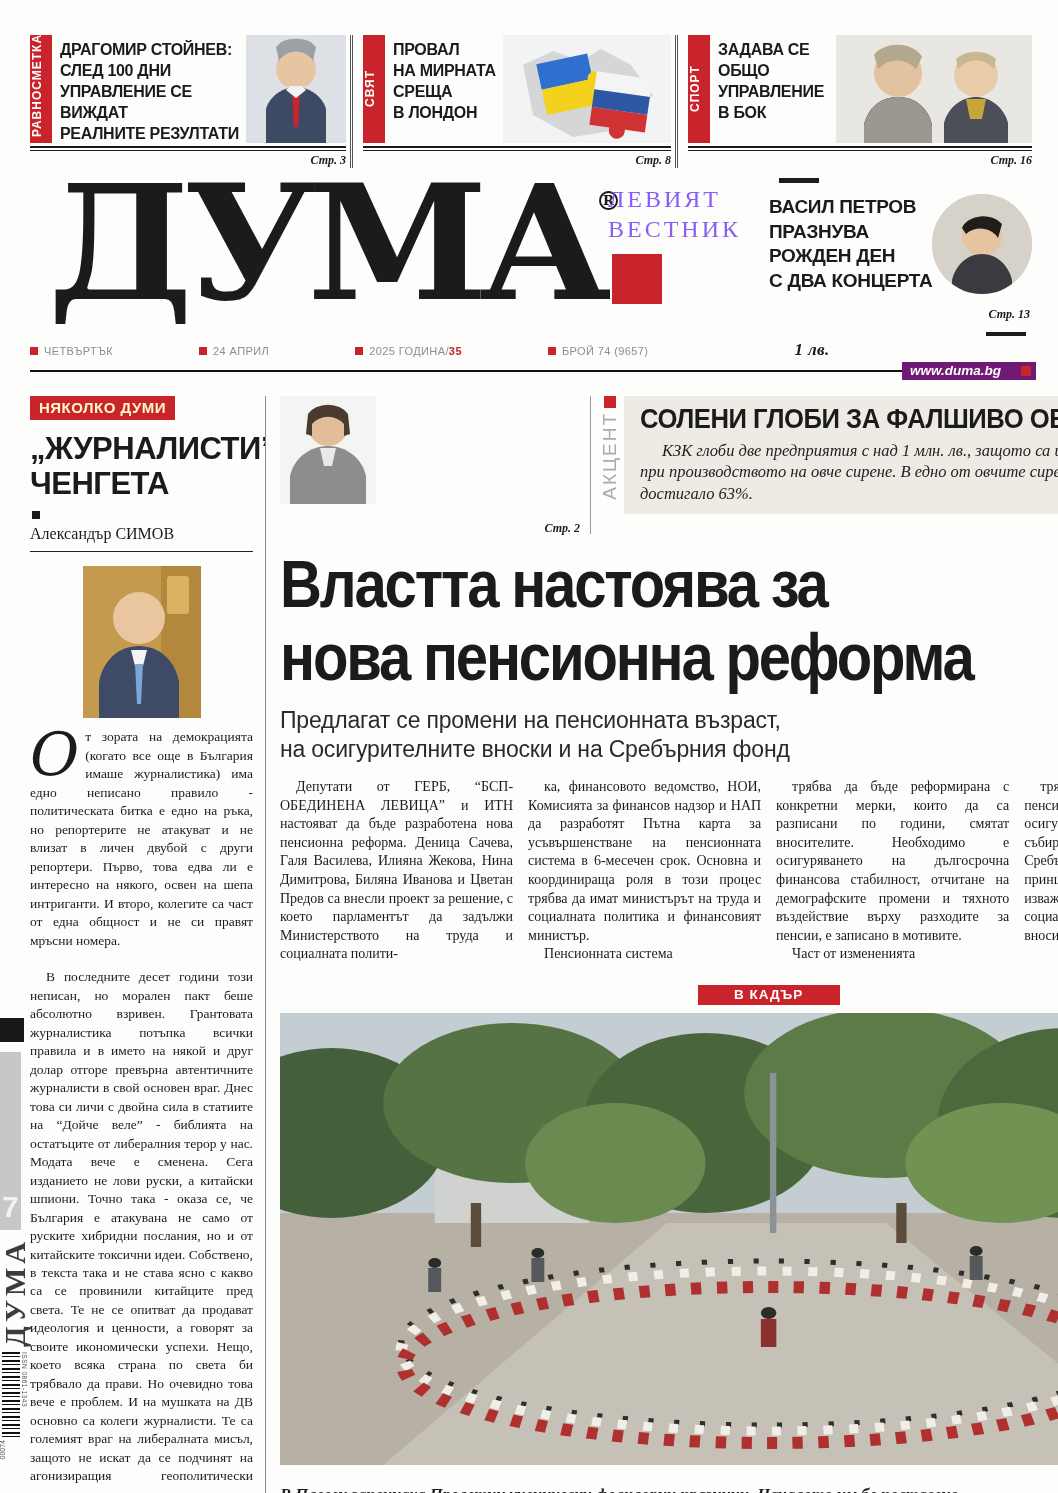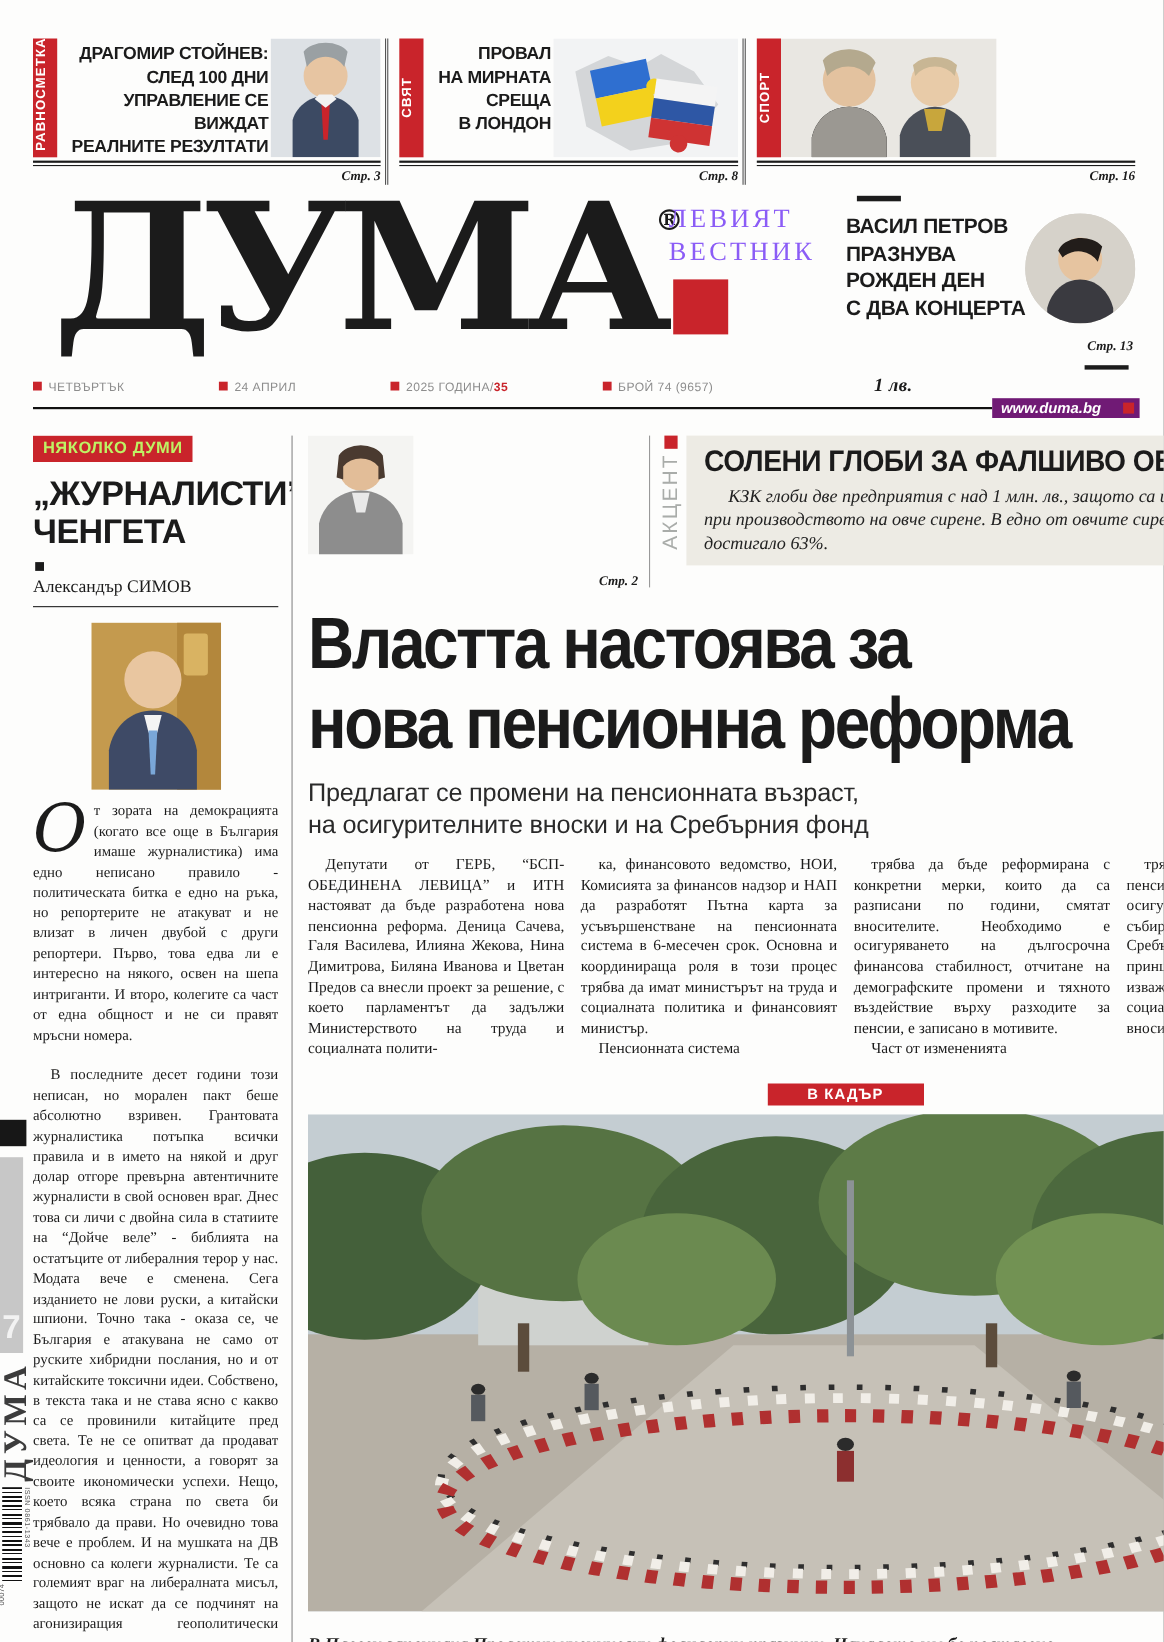--- a/index.html
+++ b/index.html
@@ -22,21 +22,21 @@
   .code { position:absolute; left:-3px; top:88px; writing-mode:vertical-rl; transform:rotate(180deg); font-size:7px; color:#555; }
 
   .content { position:absolute; left:30px; right:22px; top:0; }
 
   
   .teasers { display:grid; grid-template-columns:320px 325px 1fr; margin-top:35px; }
   .teaser { padding:0 4px 0 0; }
   .teaser + .teaser { border-left:3px double #555; padding-left:10px; }
   .t-main { display:flex; height:108px; }
   .tag { writing-mode:vertical-rl; transform:rotate(180deg); color:#fff; font-weight:bold; font-size:12px; letter-spacing:1px; width:22px; text-align:center; padding:6px 0; align-self:stretch; }
-  .t-head { flex:1; font-weight:bold; font-size:16px; line-height:1.32; padding:4px 2px 0 8px; letter-spacing:-0.3px;text-align:right; }
+  .t-head { flex:1; font-weight:bold; font-size:16px; line-height:1.32; padding:4px 2px 0 8px; letter-spacing:-0.3px; }
   .t-photo { flex:0 0 auto; }
   .dbl-rule { height:5px; border-top:2px solid #1a1a1a; border-bottom:1px solid #1a1a1a; margin-top:3px; }
   .teaser .pageref { margin-top:2px; }
 
   
   .masthead { position:relative; height:158px; margin-top:10px; }
   .logo { font-family:"DejaVu Serif", serif; font-weight:bold; font-size:160px; line-height:0.82; letter-spacing:-9px; display:inline-block; transform:scaleX(1.02); transform-origin:left top; margin-left:18px; }
   .reg { font-size:26px; font-weight:bold; vertical-align:top; position:relative; top:8px; left:4px; font-family:"DejaVu Serif", serif; }
   .tagline { position:absolute; left:578px; top:6px; font-family:"Liberation Serif", serif; font-size:24px; letter-spacing:3px; color:#8b5cf6; line-height:1.25; }
   .m-red-square { position:absolute; left:582px; top:76px; width:50px; height:50px; background:#c9242b; }
@@ -56,21 +56,21 @@
   .dl-rule-row { display:flex; align-items:flex-end; margin-top:2px; }
   .dl-rule-row .rule { flex:1; border-top:2px solid #111; margin-bottom:8px; }
   .site-bar { background:#701a75; color:#fff; font-style:italic; font-weight:bold; font-size:13.5px; padding:1px 5px 2px 8px; display:flex; align-items:center; gap:20px; }
   .site-bar .sq { margin:0; width:10px; height:10px; }
 
   
   .grid { display:grid; grid-template-columns:236px 1fr; margin-top:16px; }
   .opinion { border-right:1px solid #888; padding-right:12px; overflow:hidden; }
   .mainstory { padding-left:14px; }
 
-  .op-tag { display:inline-block; color:#bef264; font-weight:bold; font-size:15px; padding:3px 9px 4px; letter-spacing:0.5px; }
+  .op-tag { display:inline-block; color:#fef9c3; font-weight:bold; font-size:15px; padding:3px 9px 4px; letter-spacing:0.5px; }
   .op-head { font-weight:bold; font-size:31px; line-height:1.12; letter-spacing:-0.5px; margin:12px 0 10px; }
   .op-bullet { width:8px; height:8px; background:#1b1b1b; margin:4px 0 6px 2px; }
   .op-author { font-family:"Liberation Serif", serif; font-size:16px; margin-bottom:8px; }
   .op-rule { border-top:1px solid #222; }
   .op-photo { width:118px; height:152px; margin:14px auto 10px; }
   .op-article { font-family:"Liberation Serif", serif; font-size:13.5px; line-height:1.37; text-align:justify; }
   .dropcap { float:left; font-family:"DejaVu Serif", serif; font-style:italic; font-size:60px; line-height:0.75; padding:4px 6px 0 0; }
   .op-article p + p { text-indent:16px; margin-top:18px; }
 
   
@@ -168,20 +168,24 @@
                 </g>
               </svg>
           </div>
         </div>
         <div class="dbl-rule"></div>
         <div class="pageref">Стр. 8</div>
       </div>
       <div class="teaser">
         <div class="t-main">
           <span class="tag red-bg">СПОРТ</span>
+          <div class="t-head preline">ЗАДАВА СЕ
+ОБЩО
+УПРАВЛЕНИЕ
+В БОК</div>
           <div class="t-photo">
             <svg width="196" height="108" viewBox="0 0 196 108">
                 <rect width="196" height="108" fill="#e9e7e2"></rect>
                 <circle cx="62" cy="38" r="24" fill="#e3c29f"></circle>
                 <path d="M38 20 a26 18 0 0 1 48 2 l-6 12 a24 22 0 0 0 -38 0z" fill="#b4a98e"></path>
                 <path d="M62 62 c-16 0 -30 10 -34 28 l0 18 68 0 0 -18 c-4 -18 -18 -28 -34 -28z" fill="#9b9astro" fill-opacity="1"></path>
                 <path d="M62 62 c-16 0 -30 10 -34 28 l0 18 68 0 0 -18 c-4 -18 -18 -28 -34 -28z" fill="#9b9892"></path>
                 <circle cx="140" cy="40" r="22" fill="#e8cba8"></circle>
                 <path d="M120 24 a24 16 0 0 1 40 0 l-2 10 a22 20 0 0 0 -36 0z" fill="#c8b694"></path>
                 <path d="M140 62 c-14 0 -28 10 -32 26 l0 20 64 0 0 -20 c-4 -16 -18 -26 -32 -26z" fill="#4a4f58"></path>

